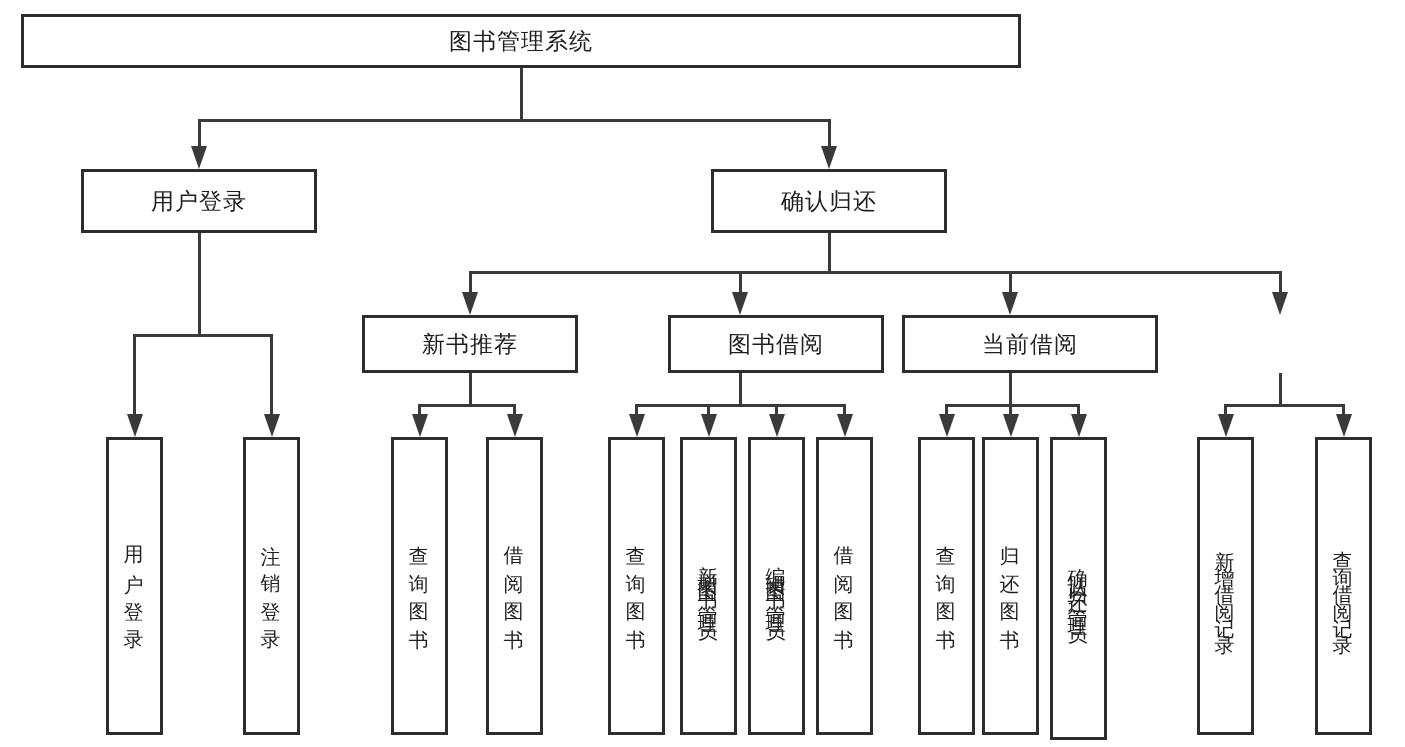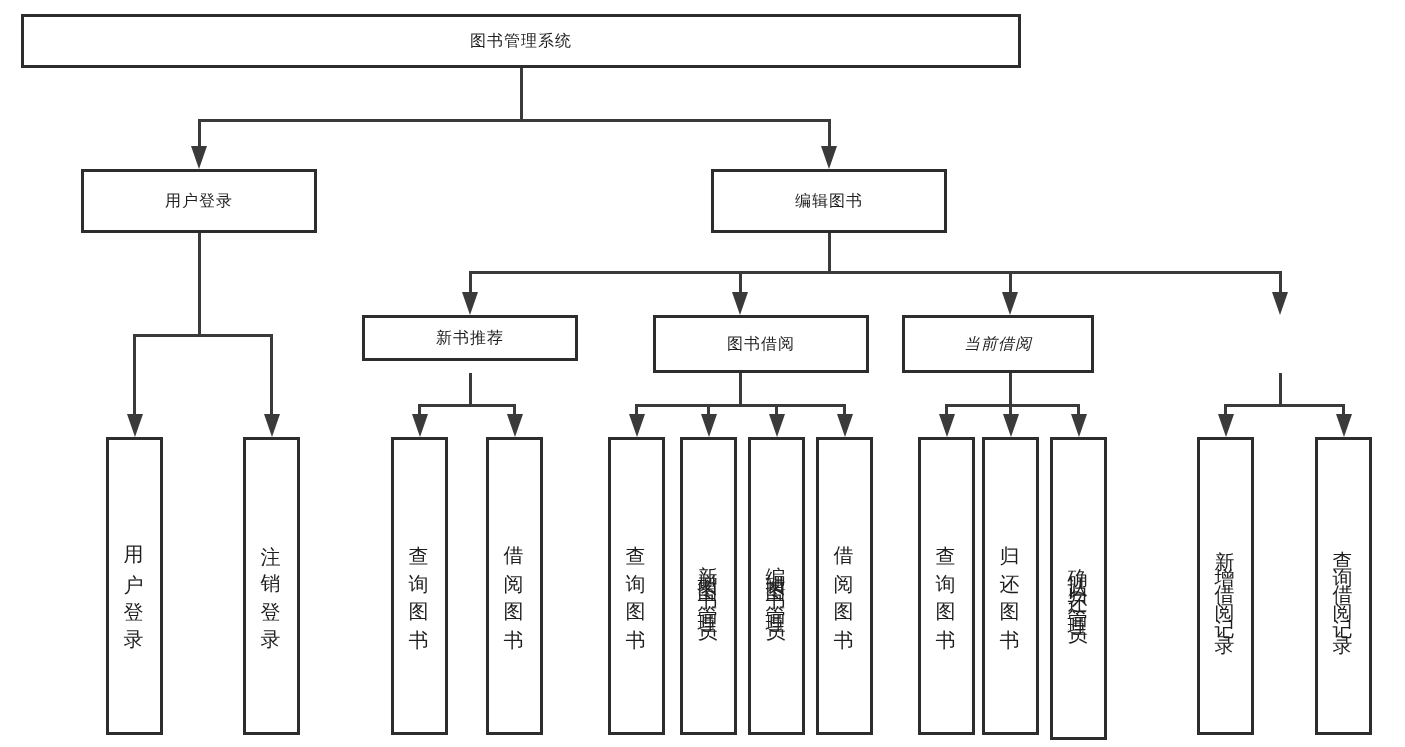--- a/index.html
+++ b/index.html
@@ -13,21 +13,21 @@
     color: #1e1e1e;
   }
   .hbox {
     position: absolute;
     box-sizing: border-box;
     background: #ffffff;
     border: 3px solid #2d2d2d;
     display: flex;
     align-items: center;
     justify-content: center;
-    font-size: 16px;
+    font-size: 23px;
     letter-spacing: 1px;
     z-index: 2;
   }
   .vbox {
     position: absolute;
     box-sizing: border-box;
     background: #ffffff;
     border: 3px solid #2d2d2d;
     top: 437px;
     width: 57px;
@@ -80,48 +80,48 @@
   <div class="line" style="left:197.5px; top:119px; width:633px; height:3px;"></div>
   <div class="line" style="left:197.5px; top:119px; width:3px; height:31px;"></div>
   <div class="line" style="left:827.5px; top:119px; width:3px; height:31px;"></div>
   <div class="arrow" style="left:191px; top:146px;"></div>
   <div class="arrow" style="left:821px; top:146px;"></div>
 
   <div class="hbox" style="left:81px; top:169px; width:236px; height:64px;">
     <span>用户登录</span>
   </div>
   <div class="hbox" style="left:711px; top:169px; width:236px; height:64px;">
-    <span>编辑图书</span>
+    <span>确认归还</span>
   </div>
 
   <div class="line" style="left:197.5px; top:233px; width:3px; height:103px;"></div>
   <div class="line" style="left:133px; top:334px; width:140px; height:3px;"></div>
   <div class="line" style="left:133px; top:334px; width:3px; height:82px;"></div>
   <div class="line" style="left:270px; top:334px; width:3px; height:82px;"></div>
   <div class="arrow" style="left:126.5px; top:414px;"></div>
   <div class="arrow" style="left:263.5px; top:414px;"></div>
 
   <div class="line" style="left:827.5px; top:233px; width:3px; height:41px;"></div>
   <div class="line" style="left:468.5px; top:271px; width:813px; height:3px;"></div>
   <div class="line" style="left:468.5px; top:271px; width:3px; height:24px;"></div>
   <div class="line" style="left:738.5px; top:271px; width:3px; height:24px;"></div>
   <div class="line" style="left:1008.5px; top:271px; width:3px; height:24px;"></div>
   <div class="line" style="left:1278.5px; top:271px; width:3px; height:24px;"></div>
   <div class="arrow" style="left:462px; top:292px;"></div>
   <div class="arrow" style="left:732px; top:292px;"></div>
   <div class="arrow" style="left:1002px; top:292px;"></div>
   <div class="arrow" style="left:1272px; top:292px;"></div>
 
-  <div class="hbox" style="left:362px; top:315px; width:216px; height:46px;">
+  <div class="hbox" style="left:362px; top:315px; width:216px; height:58px;">
     <span>新书推荐</span>
   </div>
-  <div class="hbox" style="left:653px; top:315px; width:216px; height:58px;">
+  <div class="hbox" style="left:668px; top:315px; width:216px; height:58px;">
     <span>图书借阅</span>
   </div>
-  <div class="hbox" style="left:902px; top:315px; width:192px; height:58px;font-style:italic;">
+  <div class="hbox" style="left:902px; top:315px; width:256px; height:58px;">
     <span>当前借阅</span>
   </div>
 
   <div class="line" style="left:468.5px; top:373px; width:3px; height:34px;"></div>
   <div class="line" style="left:418px; top:404px; width:98px; height:3px;"></div>
   <div class="line" style="left:418px; top:404px; width:3px; height:13px;"></div>
   <div class="line" style="left:513px; top:404px; width:3px; height:13px;"></div>
   <div class="arrow" style="left:411.5px; top:414px;"></div>
   <div class="arrow" style="left:506.5px; top:414px;"></div>
 

